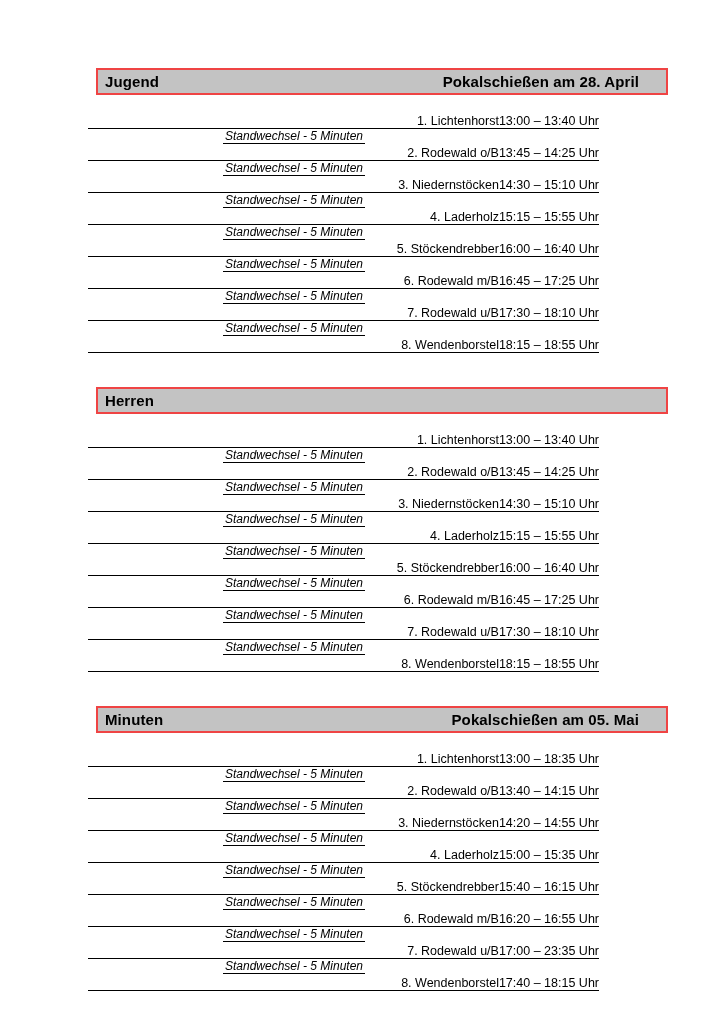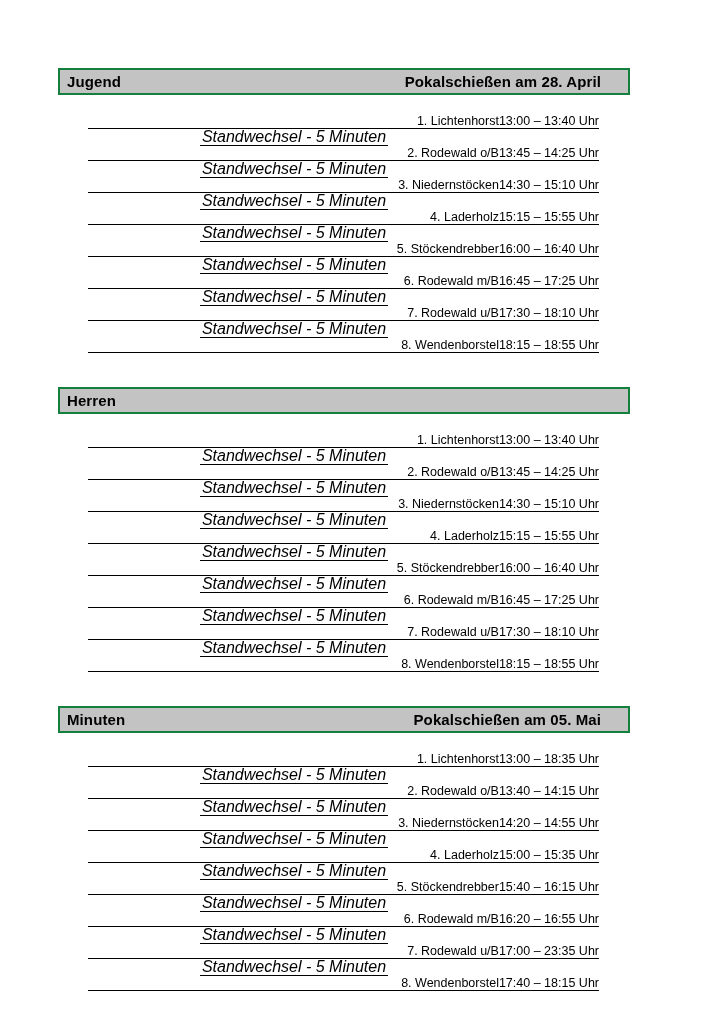--- a/index.html
+++ b/index.html
@@ -10,25 +10,25 @@
     background: #ffffff;
     color: #000000;
     font-family: "Liberation Sans", sans-serif;
     box-sizing: border-box;
     padding-top: 68px;
     overflow: hidden;
   }
   .section { margin-bottom: 34px; }
   .section-header {
     box-sizing: border-box;
-    margin-left: 58px;
+    margin-left: 96px;
     width: 572px;
     height: 27px;
     background: #c3c3c3;
-    border: 2px solid #15803d;
+    border: 2px solid #ef4444;
     display: flex;
     align-items: center;
     justify-content: space-between;
     padding: 0 27px 0 7px;
     font-weight: bold;
     font-size: 15px;
     letter-spacing: 0.1px;
   }
   .rows { margin-top: 18px; width: 724px; }
   .row-team {
@@ -41,21 +41,21 @@
     justify-content: flex-end;
     align-items: flex-end;
     font-size: 12.5px;
     line-height: 14px;
   }
   .row-sep {
     box-sizing: border-box;
     width: 588px;
     height: 16px;
     text-align: center;
-    font-size: 16px;
+    font-size: 12px;
     font-style: italic;
     line-height: 15px;
   }
   .row-sep .sep-label {
     border-bottom: 1px solid #000000;
     padding: 0 2px;
   }
 </style>
 </head>
 <body>

